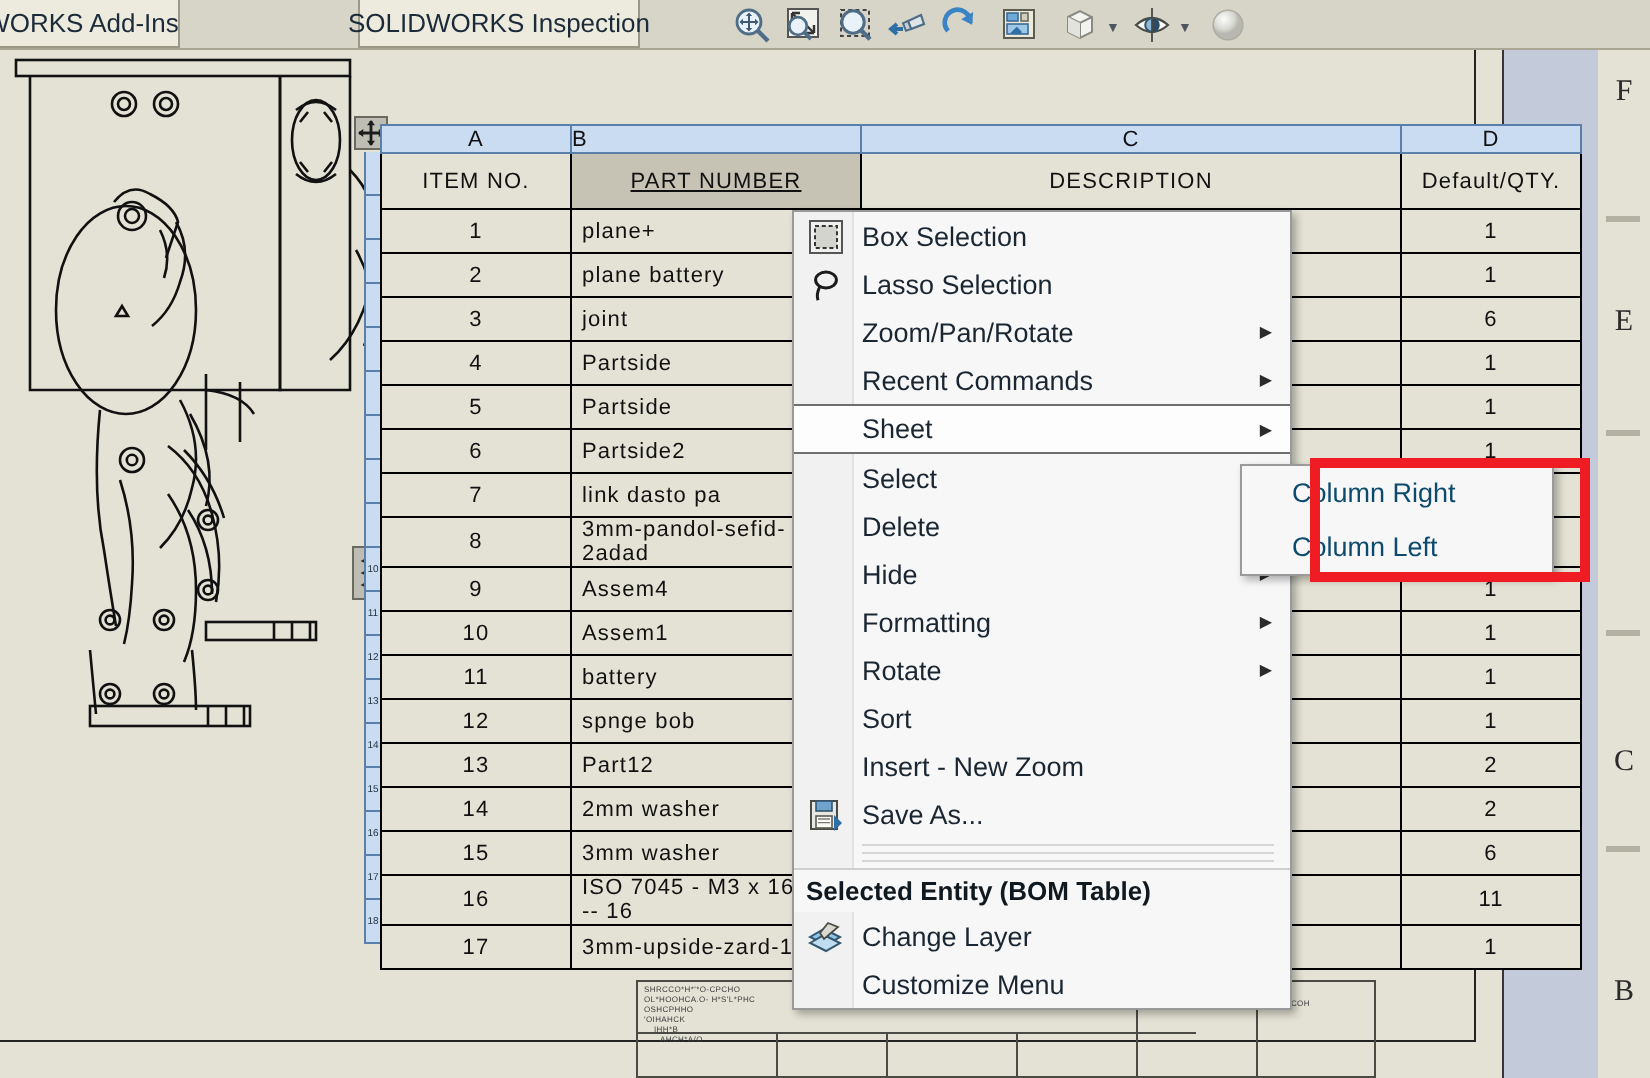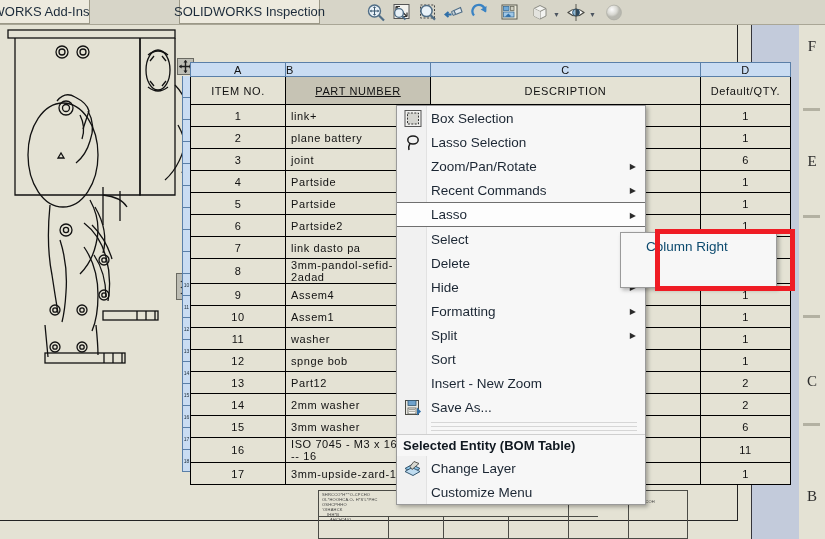--- a/index.html
+++ b/index.html
@@ -407,21 +407,21 @@
     <tr>
       <td class="hcell c-item">ITEM NO.</td>
       <td class="hcell c-part sel" style="text-align:center">PART NUMBER</td>
       <td class="hcell c-desc">DESCRIPTION</td>
       <td class="hcell c-qty">Default/QTY.</td>
     </tr>
     </tbody>
       <tbody id="bom-body">
         <tr>
           <td class="c-item">1</td>
-          <td class="c-part">link+</td>
+          <td class="c-part">plane+</td>
           <td class="c-desc"></td>
           <td class="c-qty">1</td>
         </tr>
         <tr>
           <td class="c-item">2</td>
           <td class="c-part">plane battery</td>
           <td class="c-desc"></td>
           <td class="c-qty">1</td>
         </tr>
         <tr>
@@ -467,21 +467,21 @@
           <td class="c-qty">1</td>
         </tr>
         <tr>
           <td class="c-item">10</td>
           <td class="c-part">Assem1</td>
           <td class="c-desc"></td>
           <td class="c-qty">1</td>
         </tr>
         <tr>
           <td class="c-item">11</td>
-          <td class="c-part">washer</td>
+          <td class="c-part">battery</td>
           <td class="c-desc"></td>
           <td class="c-qty">1</td>
         </tr>
         <tr>
           <td class="c-item">12</td>
           <td class="c-part">spnge bob</td>
           <td class="c-desc"></td>
           <td class="c-qty">1</td>
         </tr>
         <tr>
@@ -561,41 +561,41 @@
       </div>
       <div class="mi">
         <span>Zoom/Pan/Rotate</span>
         <span class="arrow">▶</span>
       </div>
       <div class="mi">
         <span>Recent Commands</span>
         <span class="arrow">▶</span>
       </div>
       <div class="mi hl">
-        <span>Lasso</span>
+        <span>Sheet</span>
         <span class="arrow">▶</span>
       </div>
       <div class="mi">
         <span>Select</span>
         <span class="arrow">▶</span>
       </div>
       <div class="mi">
         <span>Delete</span>
         <span class="arrow">▶</span>
       </div>
       <div class="mi">
         <span>Hide</span>
         <span class="arrow">▶</span>
       </div>
       <div class="mi">
         <span>Formatting</span>
         <span class="arrow">▶</span>
       </div>
       <div class="mi">
-        <span>Split</span>
+        <span>Rotate</span>
         <span class="arrow">▶</span>
       </div>
       <div class="mi">
         <span>Sort</span>
       </div>
       <div class="mi">
         <span>Insert - New Zoom</span>
       </div>
       <div class="mi">
         <span class="micon">
@@ -628,14 +628,17 @@
       <div class="mi">
         <span>Customize Menu</span>
       </div>
     </div>
 </div>
 
 <div id="submenu">
   <div class="smi">
     <span>Column Right</span>
   </div>
+  <div class="smi">
+    <span>Column Left</span>
+  </div>
 </div>
 <div id="redbox" style="border-color: rgb(239, 28, 36);"></div>
 
 </body></html>

